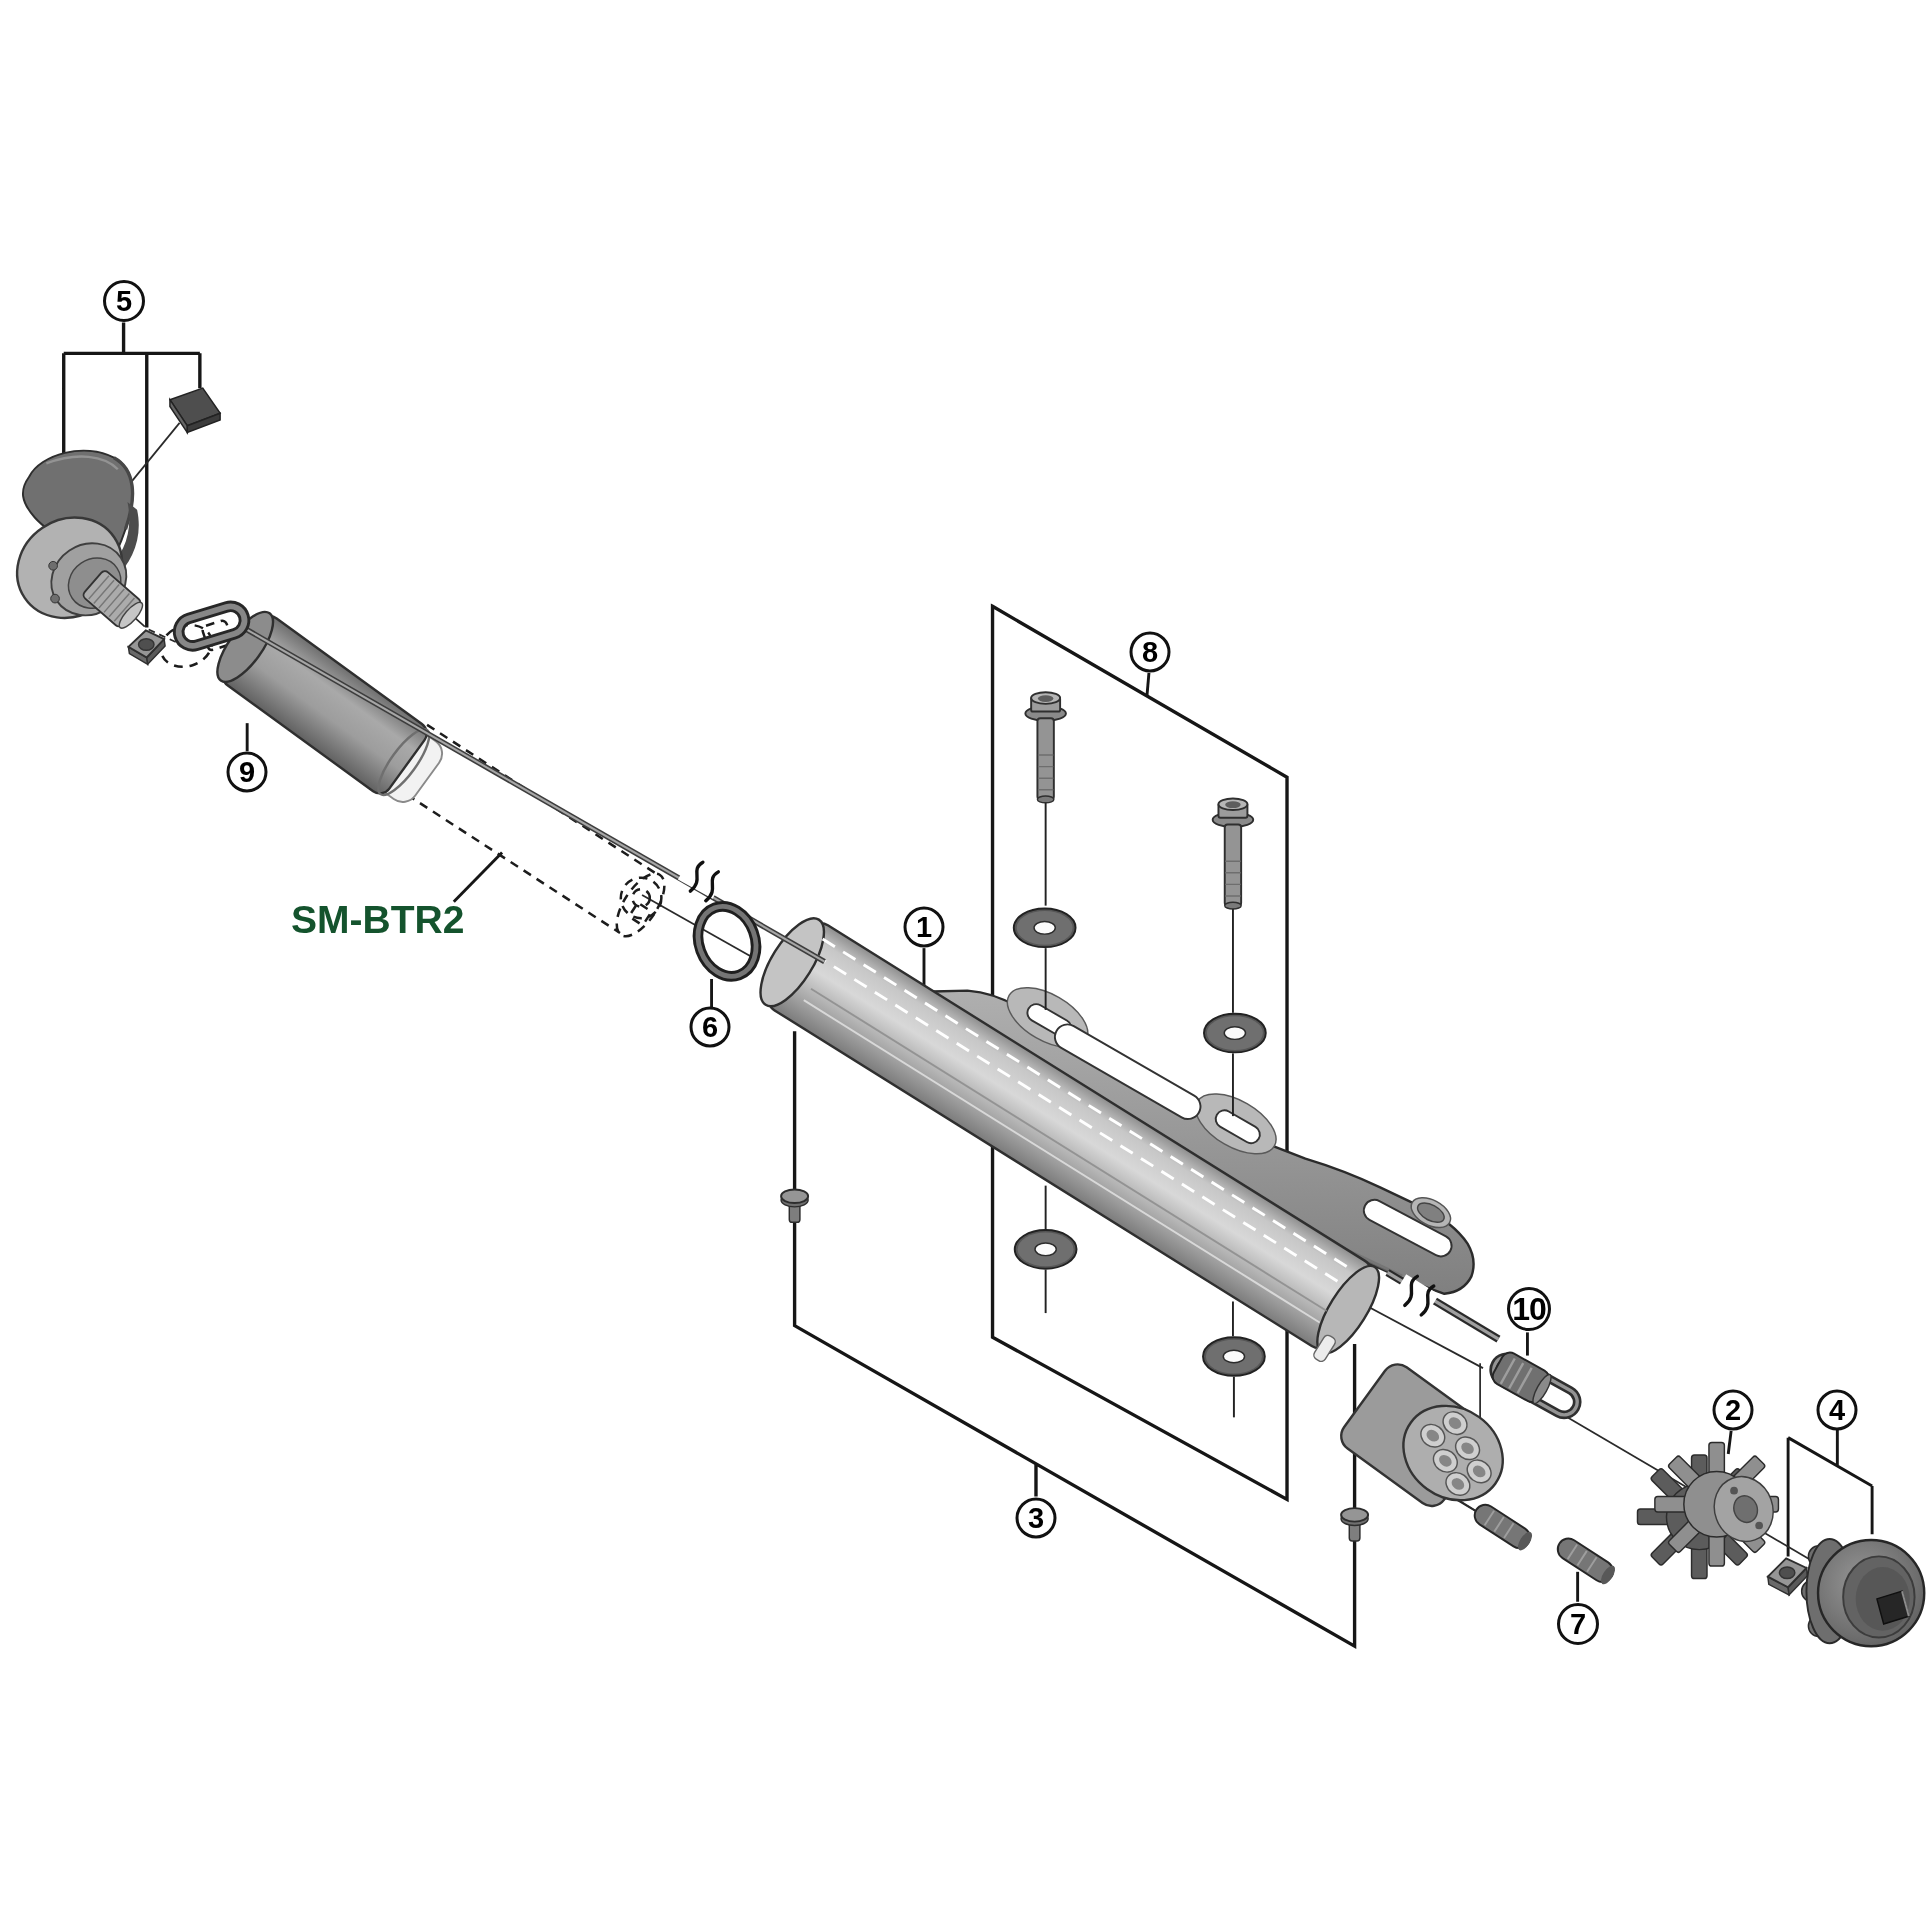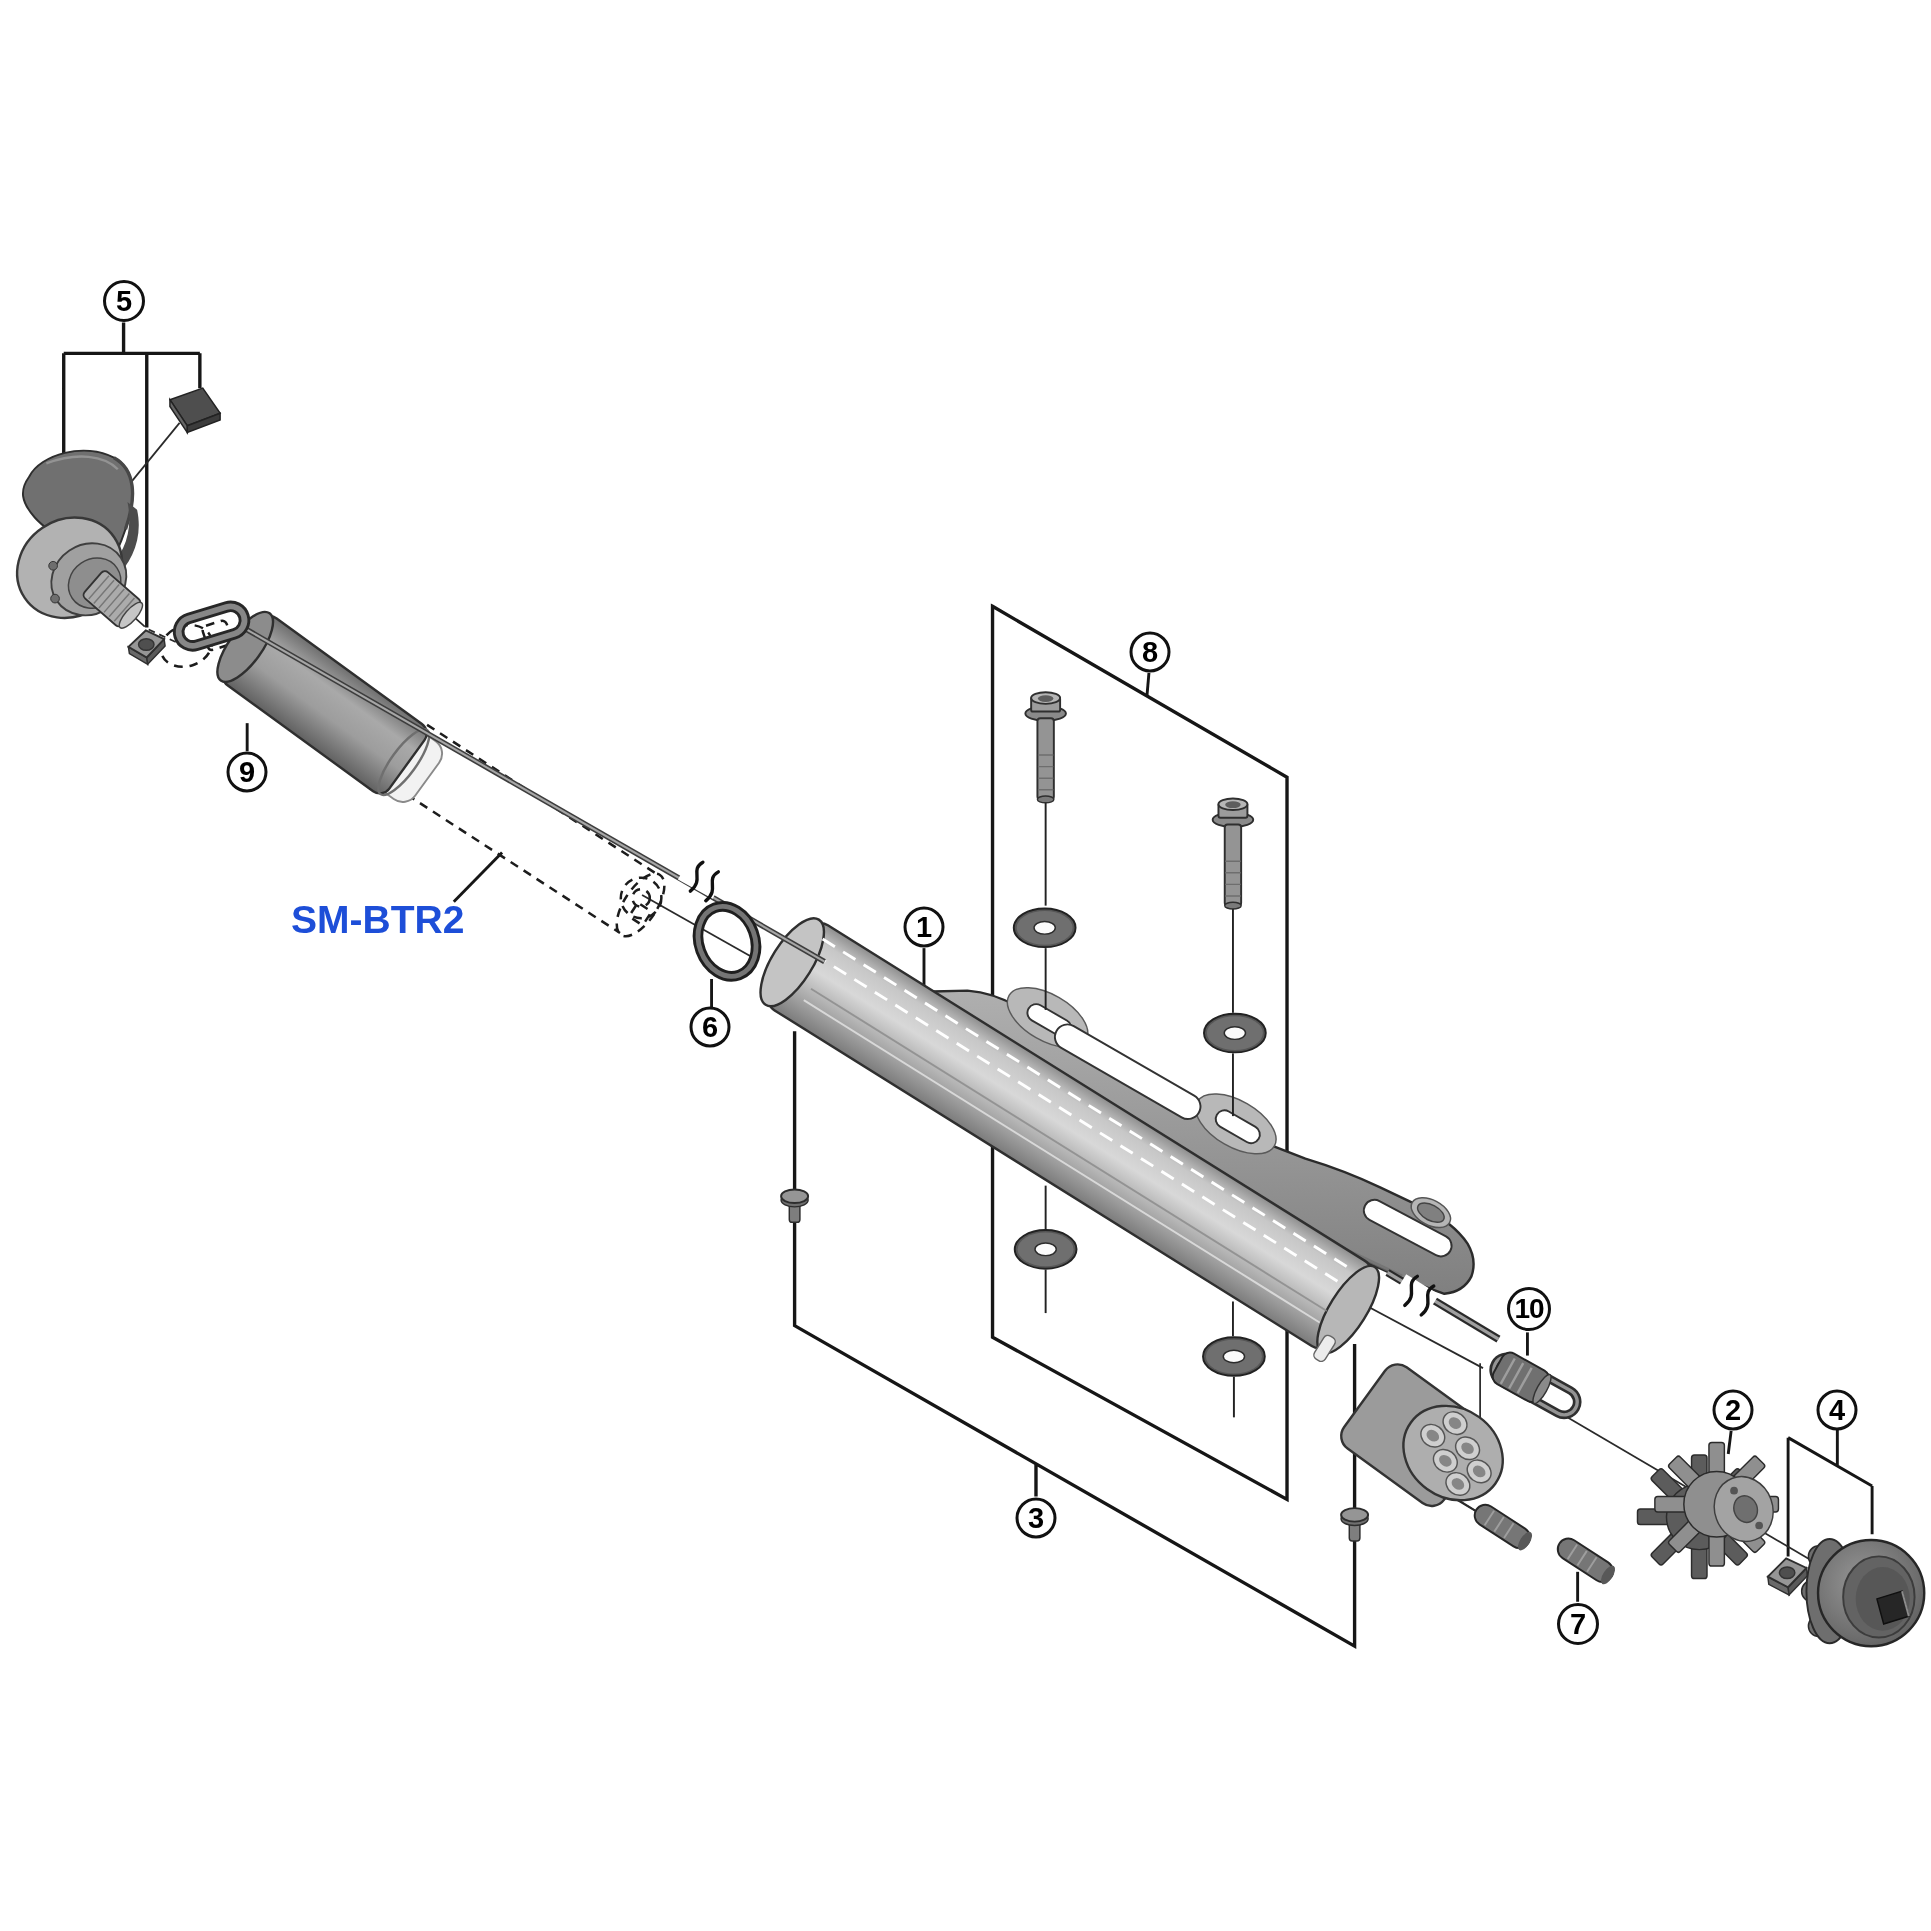--- a/index.html
+++ b/index.html
@@ -6,24 +6,24 @@
   #stage{position:relative;width:1931px;height:1931px;background:#ffffff;font-family:"Liberation Sans",sans-serif;}
   #art{position:absolute;left:0;top:0;}
   .callout{
     position:absolute;display:flex;align-items:center;justify-content:center;
     background:#ffffff;border:3.9px solid #111;border-radius:50%;
     font:700 29px "Liberation Sans",sans-serif;color:#000;
     transform:translate(-50%,-50%);box-sizing:border-box;
   }
   .r42{width:41px;height:41px;}
   .r44{width:42px;height:42px;}
-  .r46{width:44px;height:44px;font-size:28px;letter-spacing:-1px;}
+  .r46{width:44px;height:44px;font-size:32px;letter-spacing:-1px;}
   .product-label{
     position:absolute;transform:translate(0,-50%);
-    font:700 39px "Liberation Sans",sans-serif;color:#1d4ed8;letter-spacing:0px;white-space:nowrap;
+    font:700 39px "Liberation Sans",sans-serif;color:#14532d;letter-spacing:0px;white-space:nowrap;
   }
 </style>
 </head>
 <body>
 
 <div id="stage">
 
 <svg id="art" width="1931" height="1931" viewBox="0 0 2000 2000">
   <defs>
     <linearGradient id="cylGrad" gradientUnits="userSpaceOnUse" x1="0" y1="943" x2="0" y2="1047">

